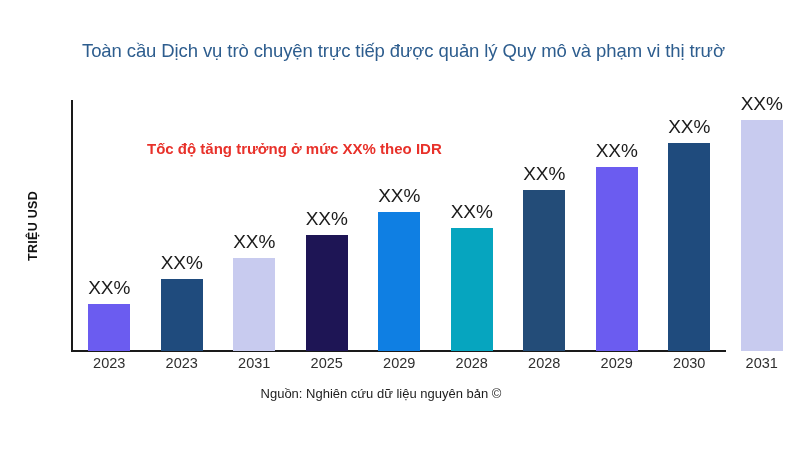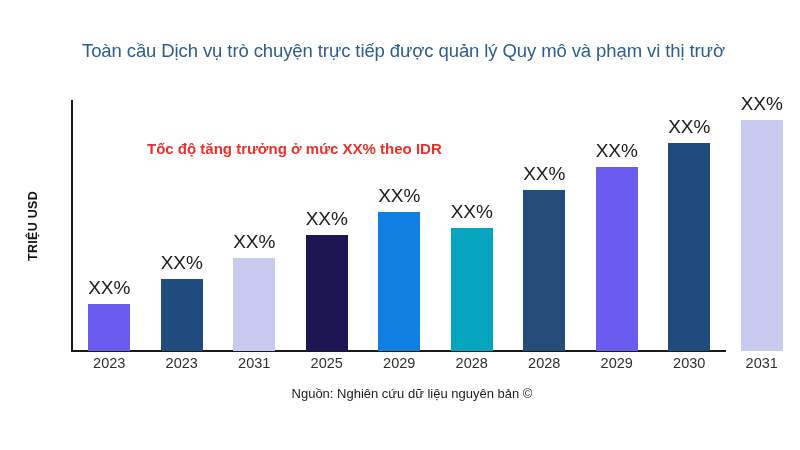--- a/index.html
+++ b/index.html
@@ -135,21 +135,20 @@
   
   #source-note {
     position: absolute;
     left: 0;
     top: 386px;
     width: 762px;
     text-align: center;
     font-size: 13px;
     color: #1d1d1d;
     font-family: "Liberation Sans", sans-serif;
-    padding-left: 31px;
   }
 </style>
 </head>
 <body>
 
 <div id="chart-root">
 
   <div id="chart-title">Toàn cầu Dịch vụ trò chuyện trực tiếp được quản lý Quy mô và phạm vi thị trườ</div>
 
   <div id="ylabel-wrap">

